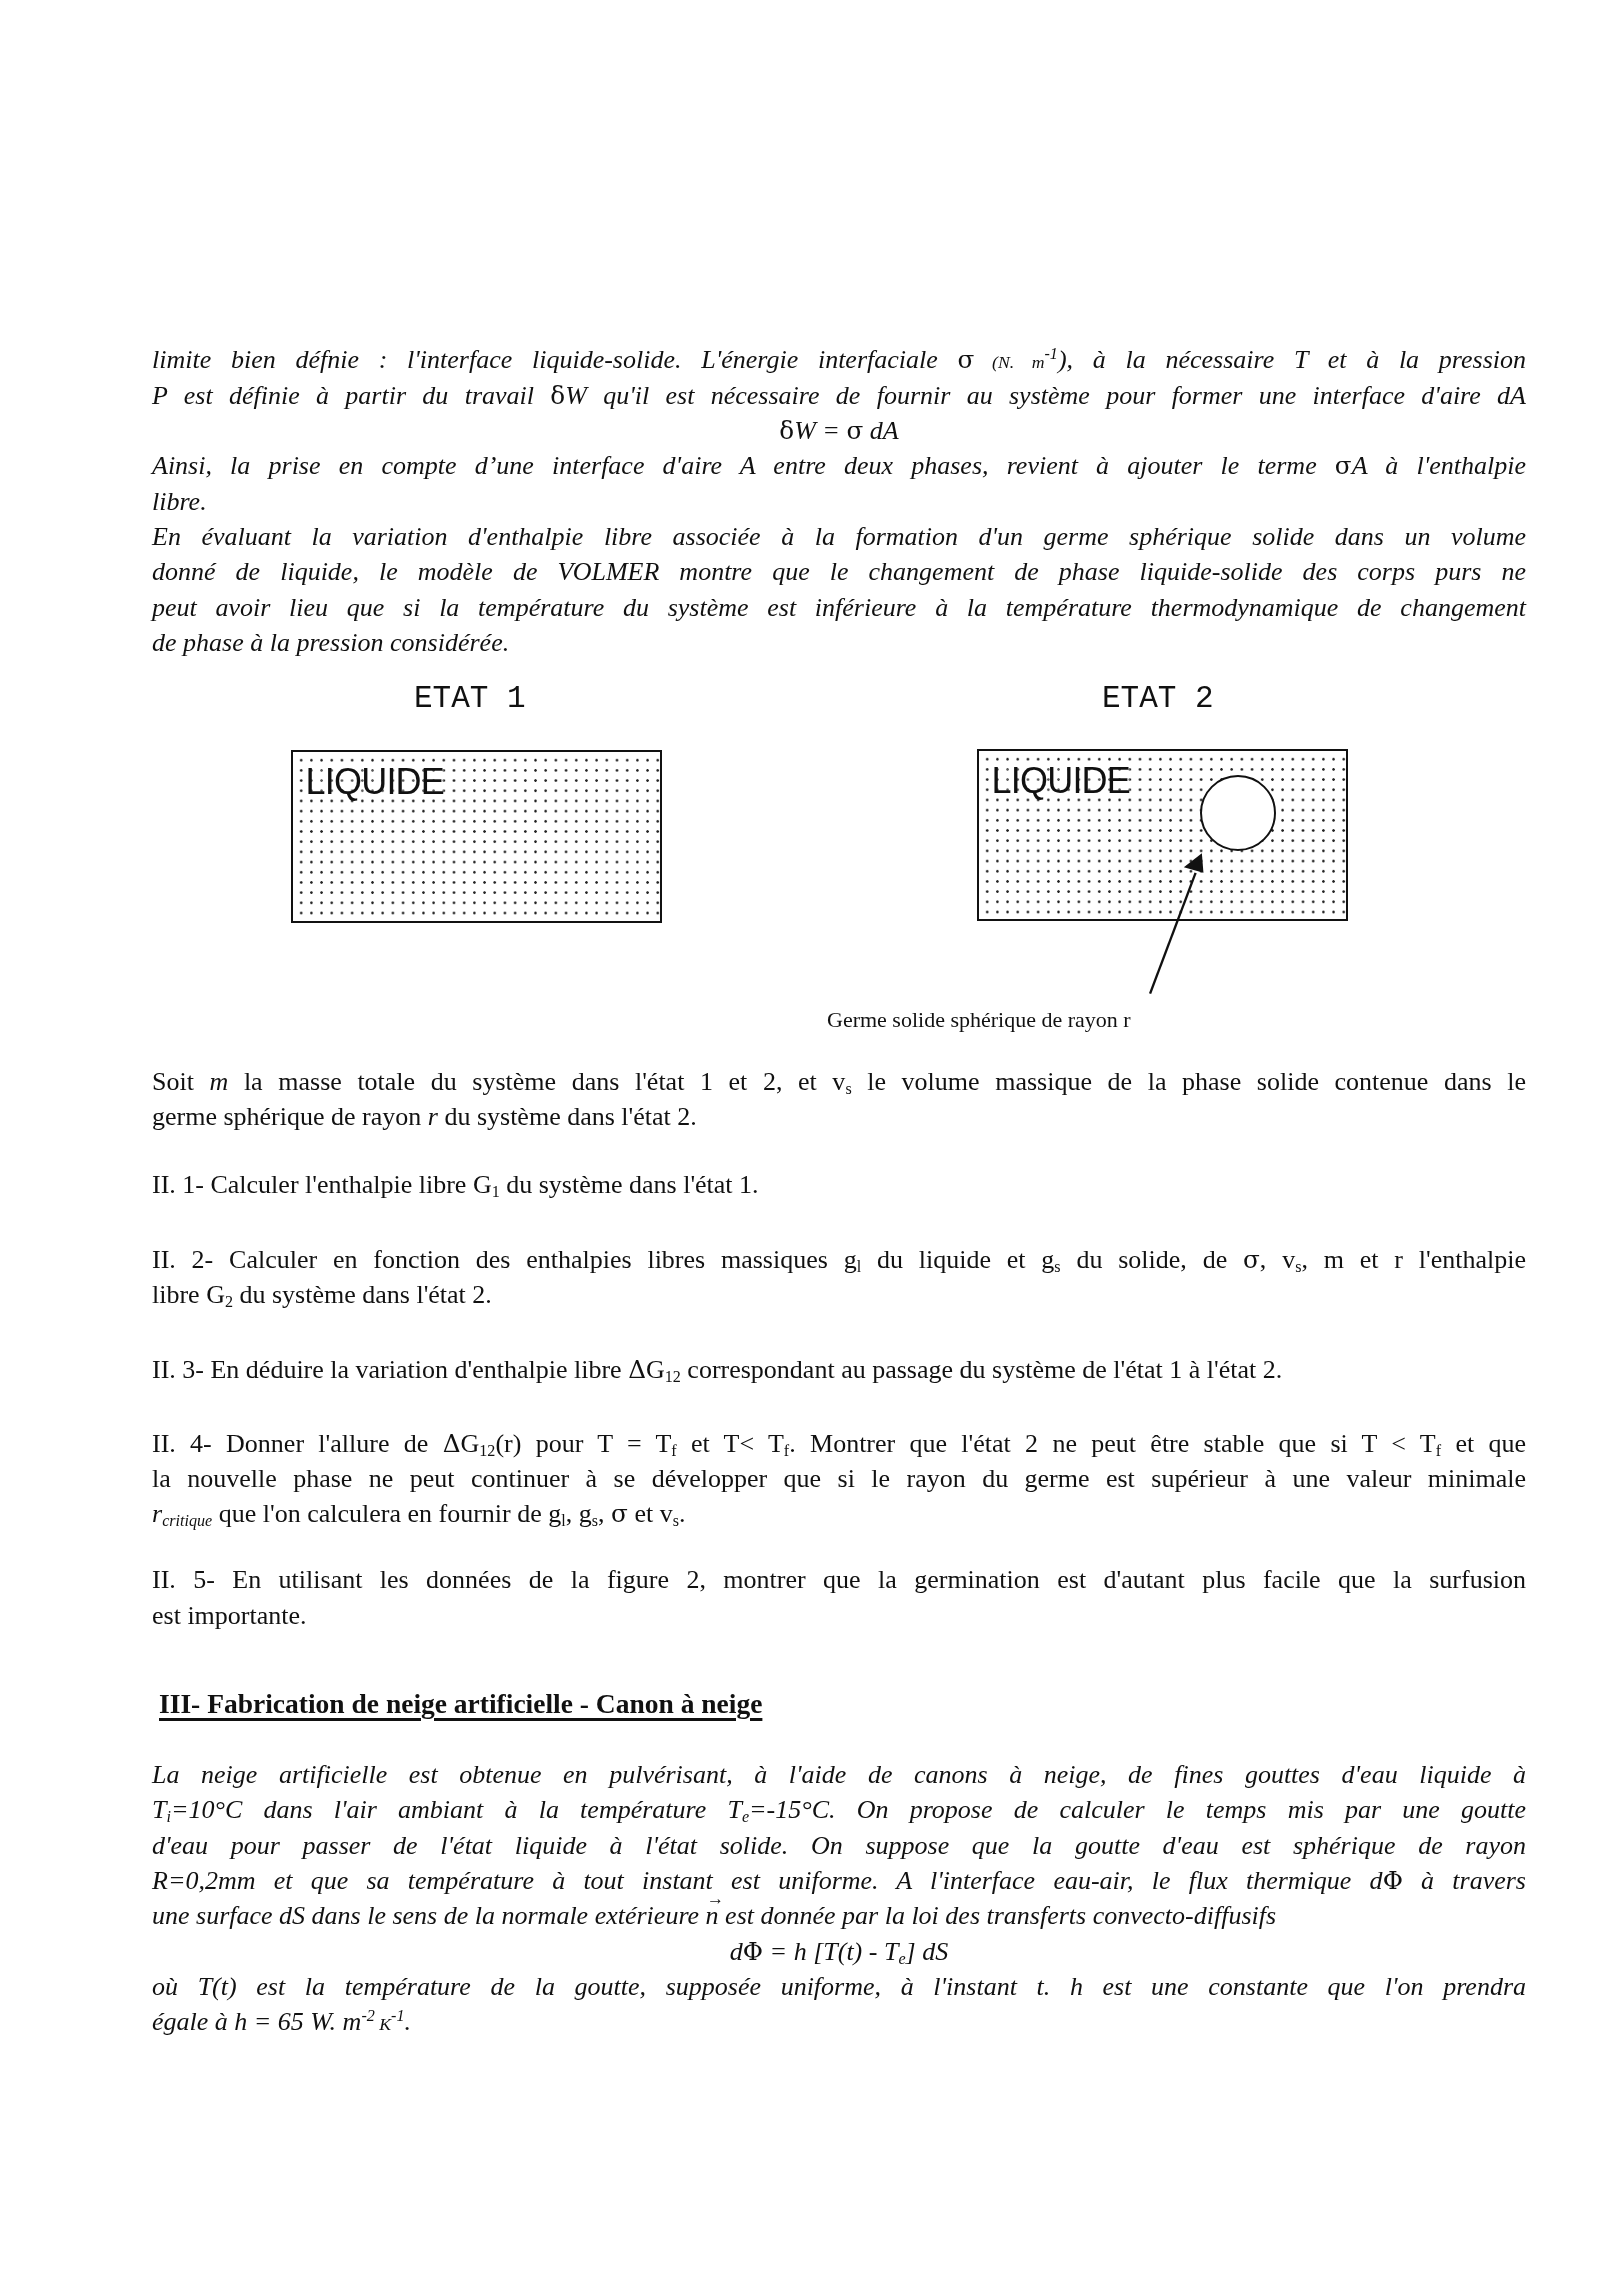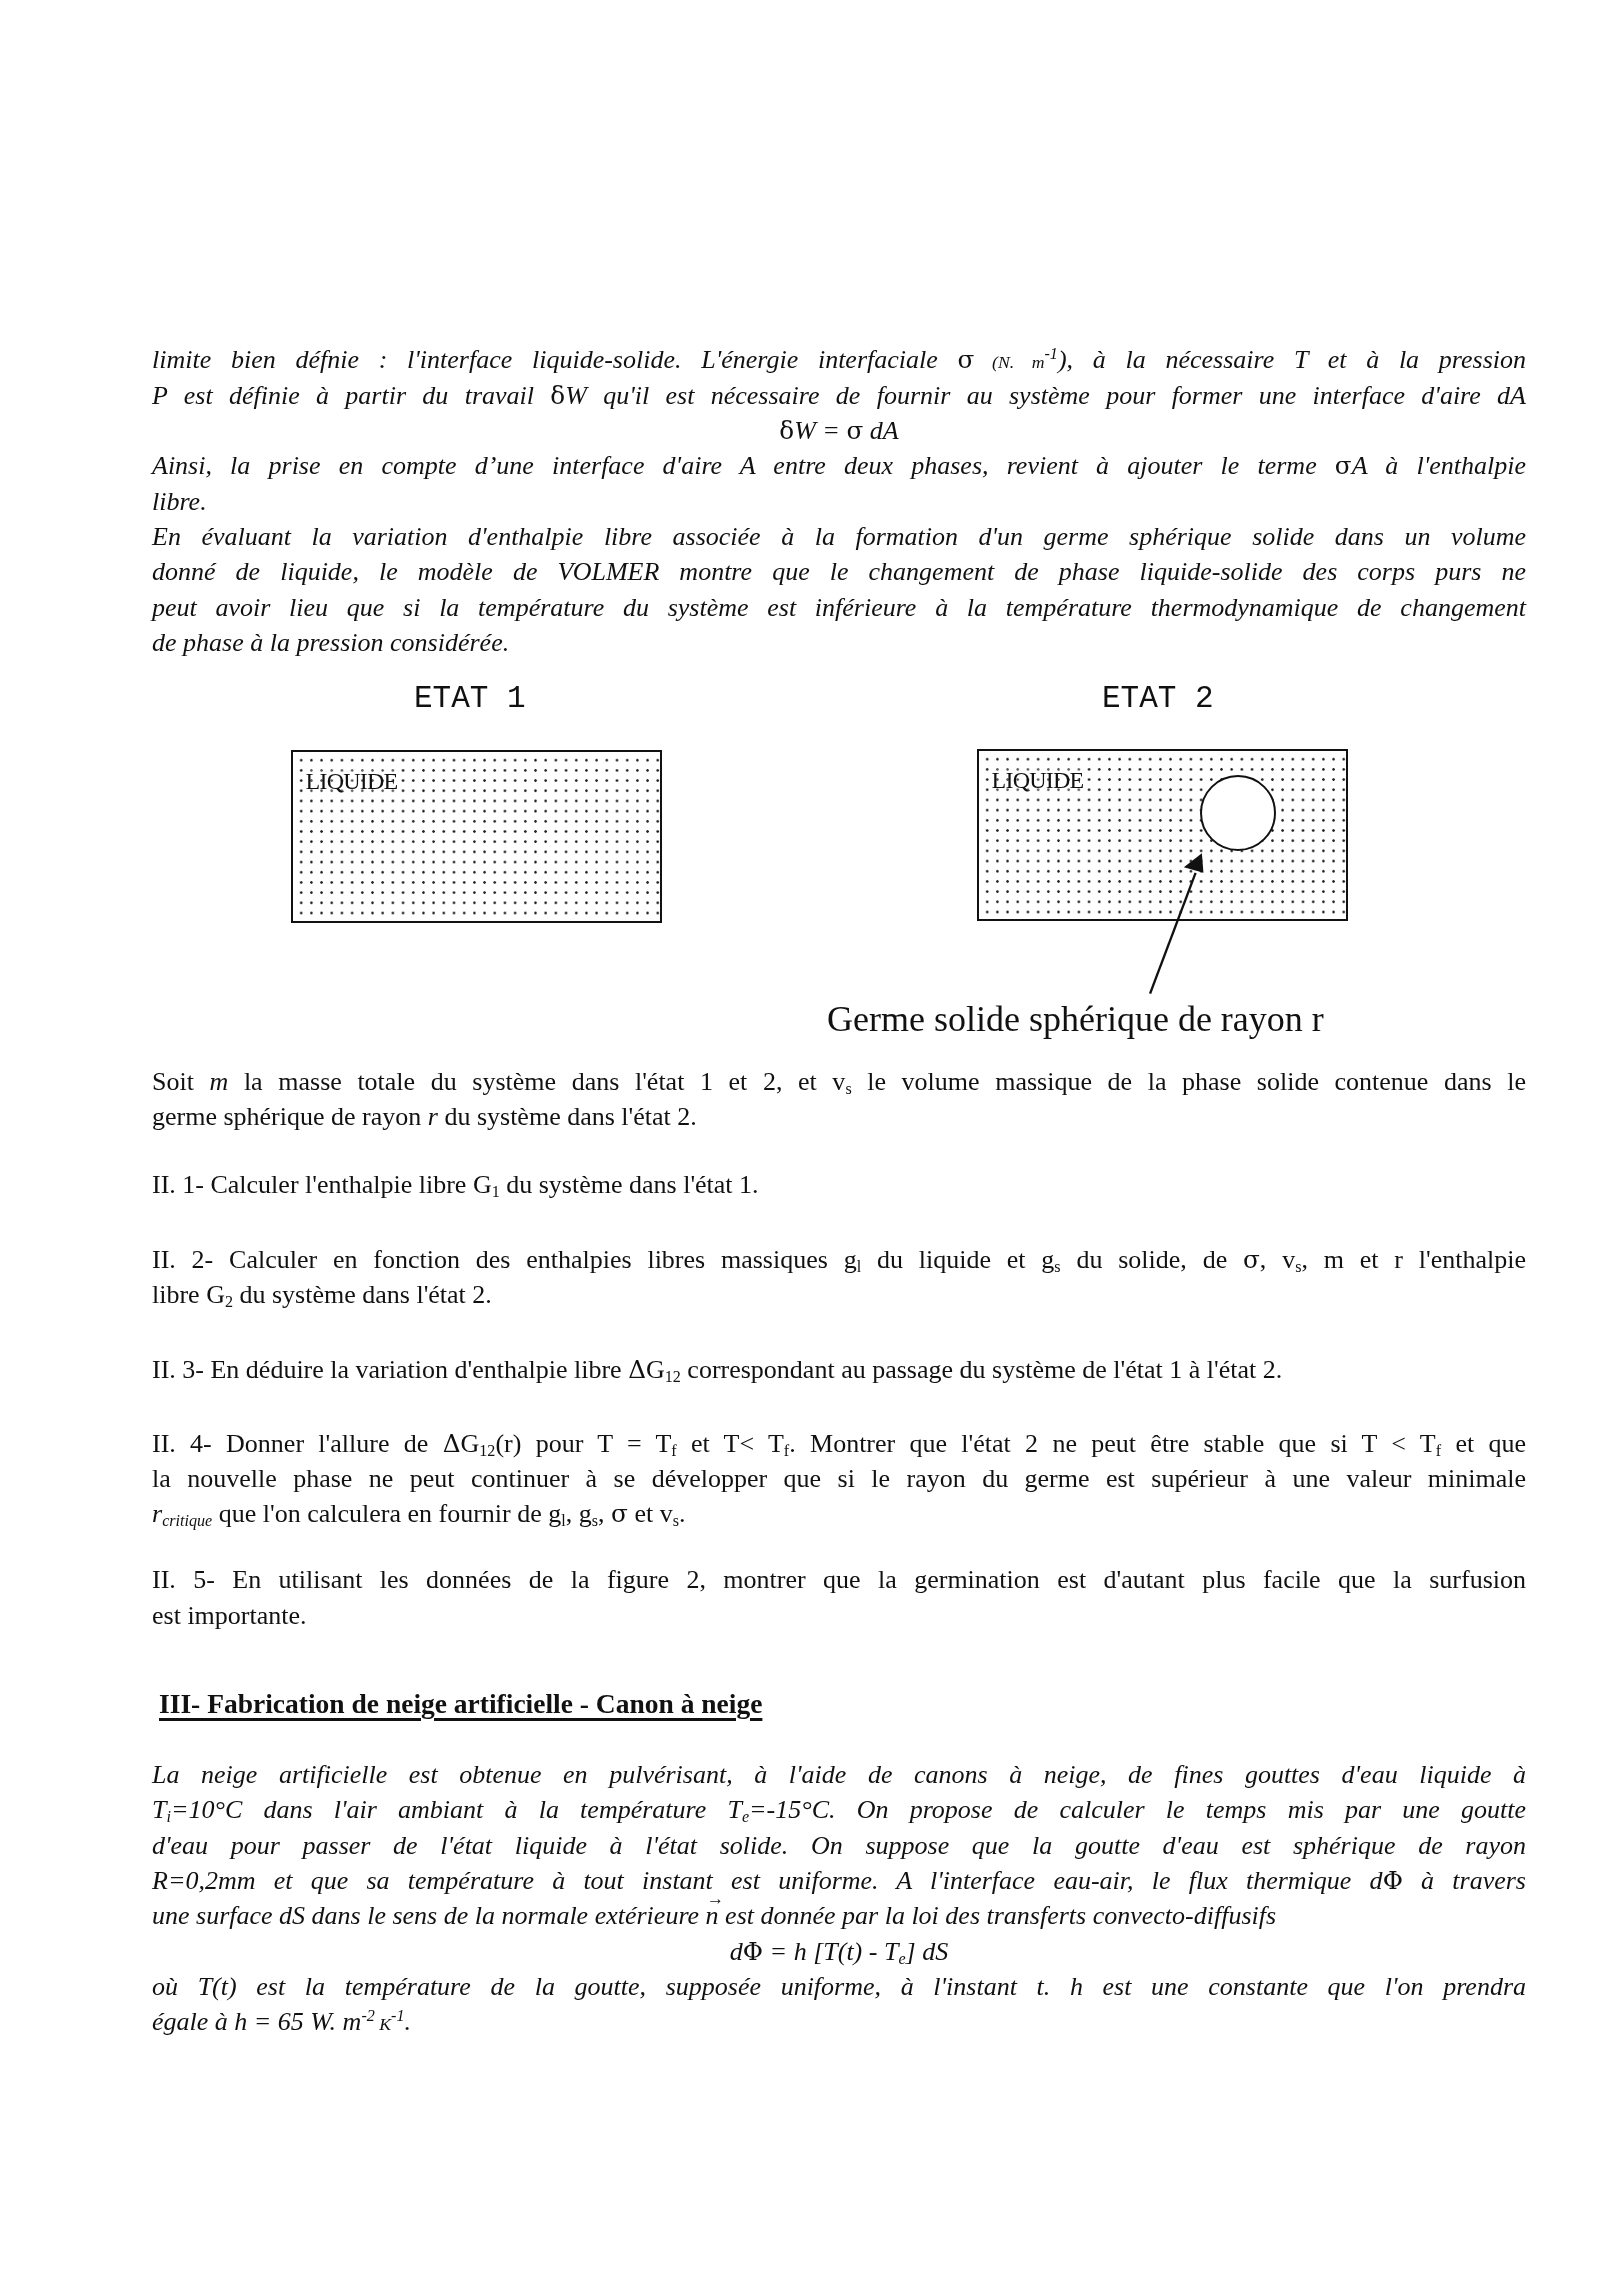--- a/index.html
+++ b/index.html
@@ -12,23 +12,23 @@
     sub { font-size: 0.62em; vertical-align: -0.25em; line-height: 0; }
     sup { font-size: 0.62em; vertical-align: 0.55em; line-height: 0; }
     .small { font-size: 0.68em; }
     .sym { font-family: "DejaVu Serif", serif; font-style: normal; font-size: 0.95em; }
     .heading { position: absolute; left: 159px; top: 1686px; font-family: "Liberation Serif", serif; font-weight: bold; font-size: 27.5px; line-height: 35px; text-decoration: underline; text-decoration-thickness: 3.1px; text-underline-offset: 4.7px; white-space: nowrap; }
     .fig-title { position: absolute; font-family: Liberation Mono, monospace; font-size: 31px; line-height: 35px; white-space: nowrap; }
     .liq-box { position: absolute; border: 2.4px solid #111; box-sizing: border-box;
       background-color: #fff;
       background-image: radial-gradient(circle, #222 1px, transparent 1.5px);
       background-size: 10.2px 10.2px; background-position: 3.1px 3.1px; }
-    .liq-label { position: absolute; left: 12.6px; top: 14px; font-family: Liberation Serif, serif; font-size: 24px; line-height: 31px; background: rgba(255,255,255,0.25); letter-spacing: -0.8px; }
+    .liq-label { position: absolute; left: 12.6px; top: 14px; font-family: Liberation Sans, sans-serif; font-size: 36px; line-height: 31px; background: rgba(255,255,255,0.25); letter-spacing: -0.8px; }
     .germ { position: absolute; border: 2.4px solid #111; border-radius: 50%; background: #fff; box-sizing: border-box; }
-    .caption { position: absolute; left: 827px; top: 1002px; font-family: "Liberation Serif", serif; font-size: 36px; line-height: 35px; white-space: nowrap; }
+    .caption { position: absolute; left: 827px; top: 1002px; font-family: "Liberation Serif", serif; font-size: 22px; line-height: 35px; white-space: nowrap; }
     svg.arrow { position: absolute; left: 0; top: 0; width: 1622px; height: 2295px; pointer-events: none; }
     .vec { position: relative; display: inline-block; }
     .vec::before { content: "\2192"; position: absolute; left: 0.8px; top: -17.3px; font-size: 17.3px; font-style: normal; }
   </style>
 </head>
 <body>
 
 <div class="page">
 
   <div class="ln it just" style="top:342px;"><span>limite bien défnie : l'interface liquide-solide. L'énergie interfaciale </span><span class="sym">σ</span><span class="small"> (N. m</span><sup>-1</sup><span>), à la nécessaire T et à la pression</span></div>

